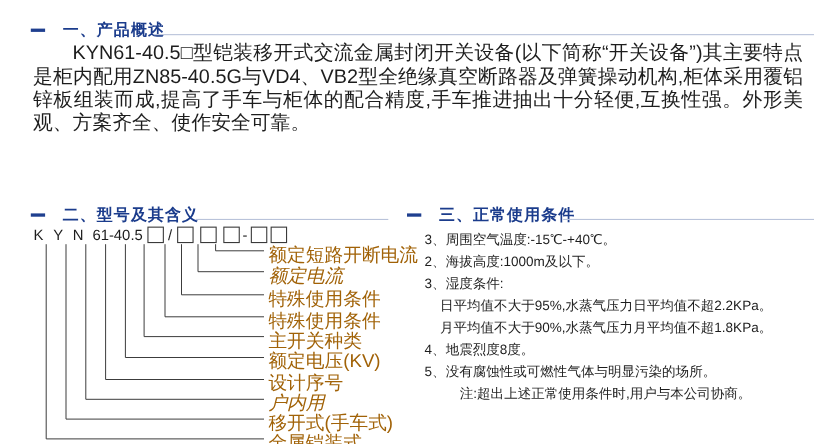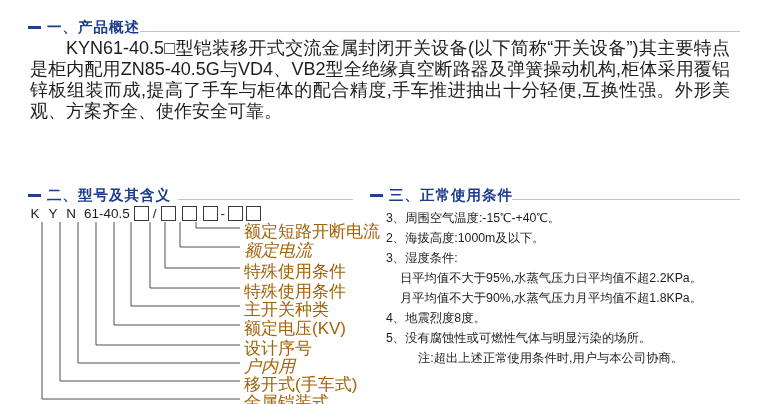--- a/index.html
+++ b/index.html
@@ -18,21 +18,21 @@
     position: relative;
     width: 760px;
     height: 404px;
   }
 
   
   .sec-head {
     position: absolute;
     display: flex;
     align-items: center;
-    gap: 6px;
+    gap: 16px;
   }
   .sec-bar {
     width: 13px;
     height: 3px;
     background: #1f3f8f;
     display: inline-block;
   }
   .sec-title {
     font-size: 14.5px;
     font-weight: bold;

